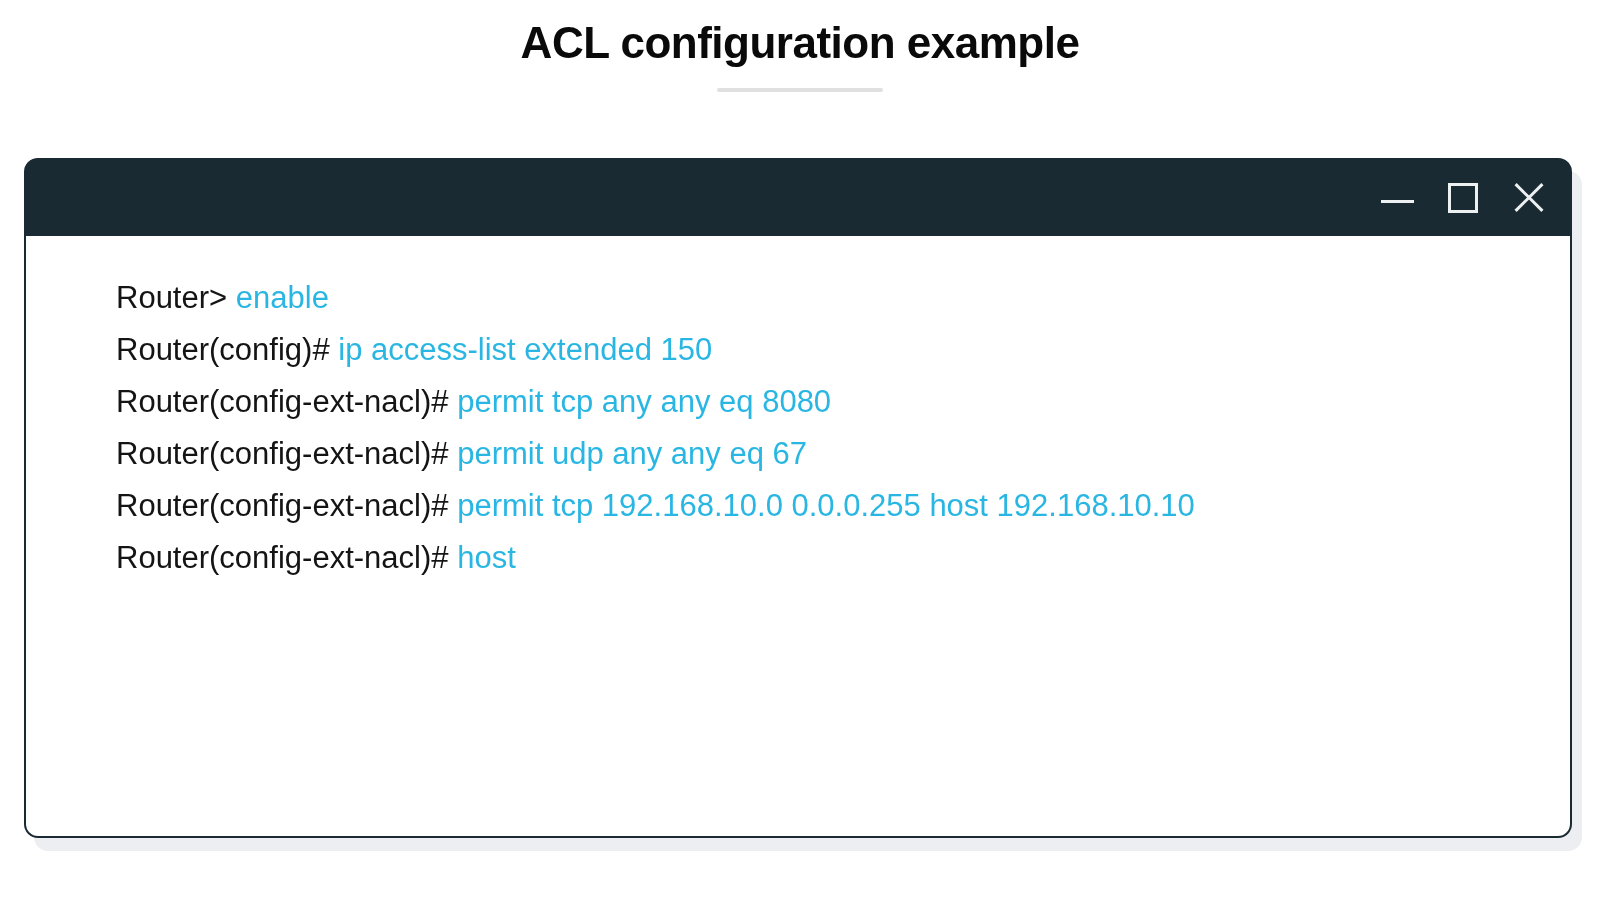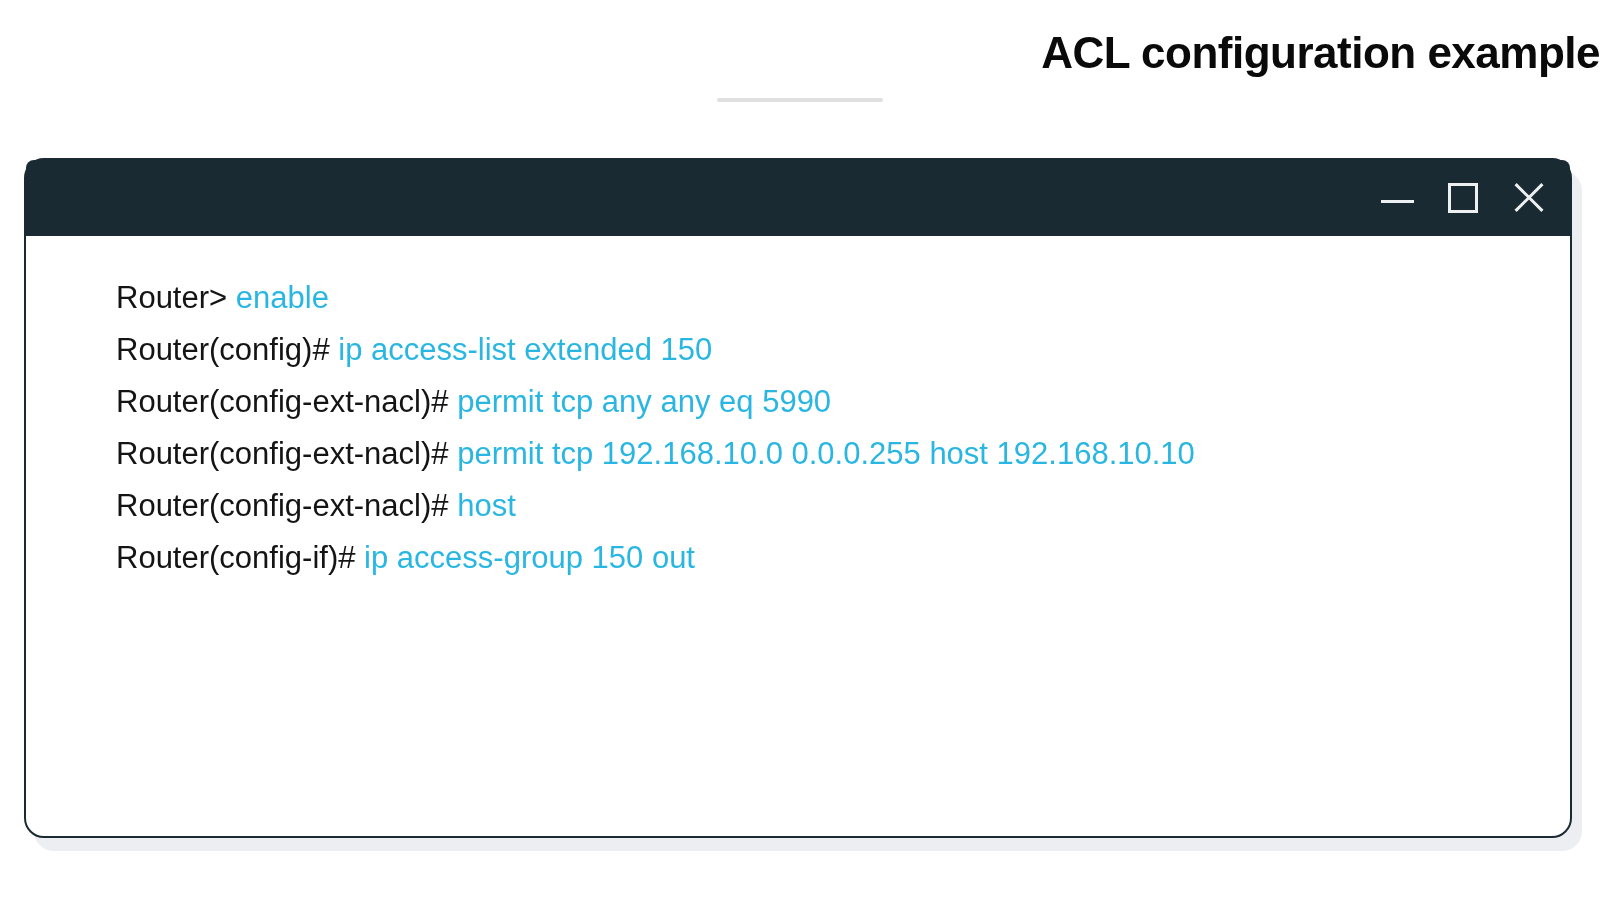--- a/index.html
+++ b/index.html
@@ -8,41 +8,41 @@
     --prompt:#141414;
     --divider:#e0e0e0;
     --shadow:#eceef1;
     --icon:#eef1f2;
   }
   *{margin:0;padding:0;box-sizing:border-box;}
   html,body{width:1600px;height:900px;background:#ffffff;overflow:hidden;
     font-family:"Liberation Sans","DejaVu Sans",sans-serif;}
 
   .page-title{
-    margin-top:28px;
-    text-align:right;
+    margin-top:18px;
+    text-align:center;
     font-size:44px;
     font-weight:800;
     letter-spacing:-0.5px;
     color:#0a0a0a;
   }
   .title-divider{
     width:166px;height:4px;
     background:var(--divider);
     margin:20px auto 0 auto;
     border-radius:2px;
   }
 
   .window{
     position:absolute;
     left:24px;top:158px;
     width:1548px;height:680px;
     background:#ffffff;
     border:2px solid var(--titlebar);
-    border-radius:20px;
+    border-radius:14px;
     box-shadow:10px 13px 0 var(--shadow);
   }
   .titlebar{
     height:76px;
     background:var(--titlebar);
     border-radius:8px 8px 0 0;
     display:flex;
     align-items:center;
     justify-content:flex-end;
     gap:32px;
@@ -89,18 +89,18 @@
       <span class="max-glyph"></span>
     </button>
     <button class="win-btn" aria-label="close">
       <span class="close-glyph"></span>
     </button>
   </div>
 
   <div class="terminal-body">
     <div class="term-line"><span class="prompt">Router&gt;</span> <span class="command">enable</span></div>
     <div class="term-line"><span class="prompt">Router(config)#</span> <span class="command">ip access-list extended 150</span></div>
-    <div class="term-line"><span class="prompt">Router(config-ext-nacl)#</span> <span class="command">permit tcp any any eq 5990</span></div>
+    <div class="term-line"><span class="prompt">Router(config-ext-nacl)#</span> <span class="command">permit tcp any any eq 8080</span></div>
+    <div class="term-line"><span class="prompt">Router(config-ext-nacl)#</span> <span class="command">permit udp any any eq 67</span></div>
     <div class="term-line"><span class="prompt">Router(config-ext-nacl)#</span> <span class="command">permit tcp 192.168.10.0 0.0.0.255 host 192.168.10.10</span></div>
     <div class="term-line"><span class="prompt">Router(config-ext-nacl)#</span> <span class="command">host</span></div>
-    <div class="term-line"><span class="prompt">Router(config-if)#</span> <span class="command">ip access-group 150 out</span></div>
   </div>
 </div>
 
 </body></html>

